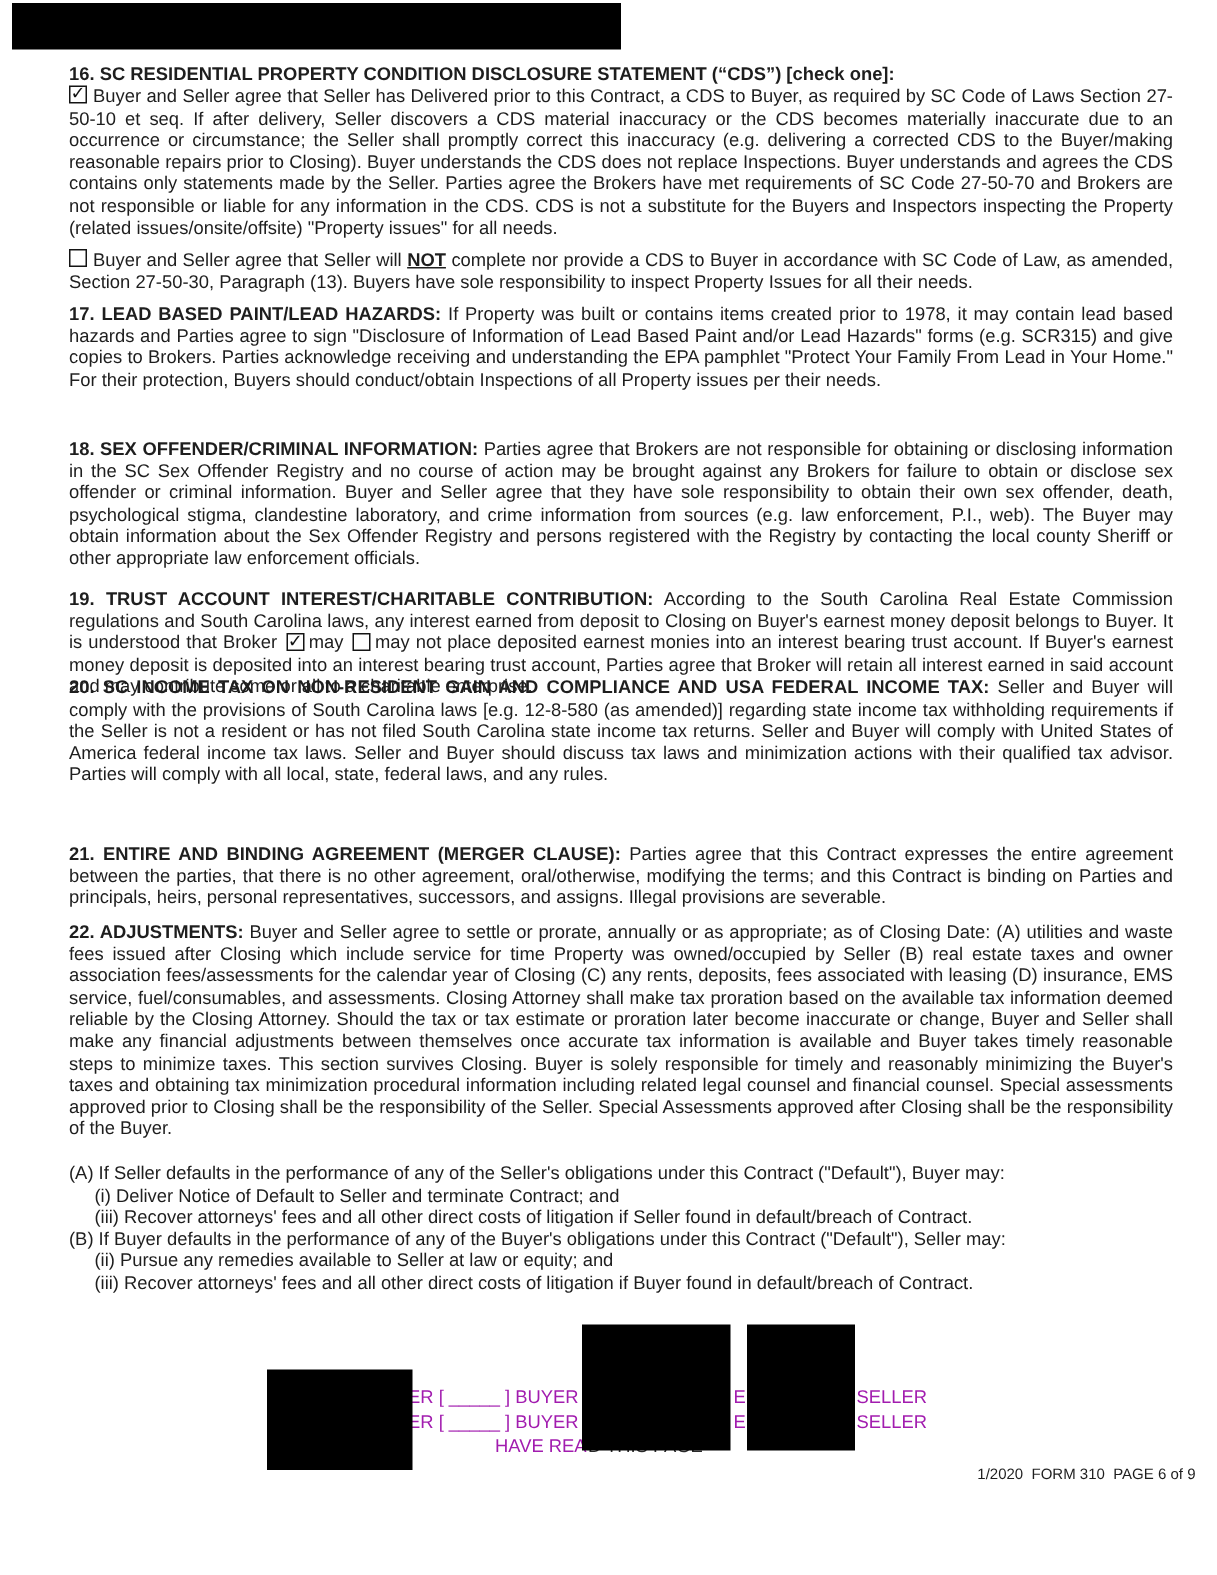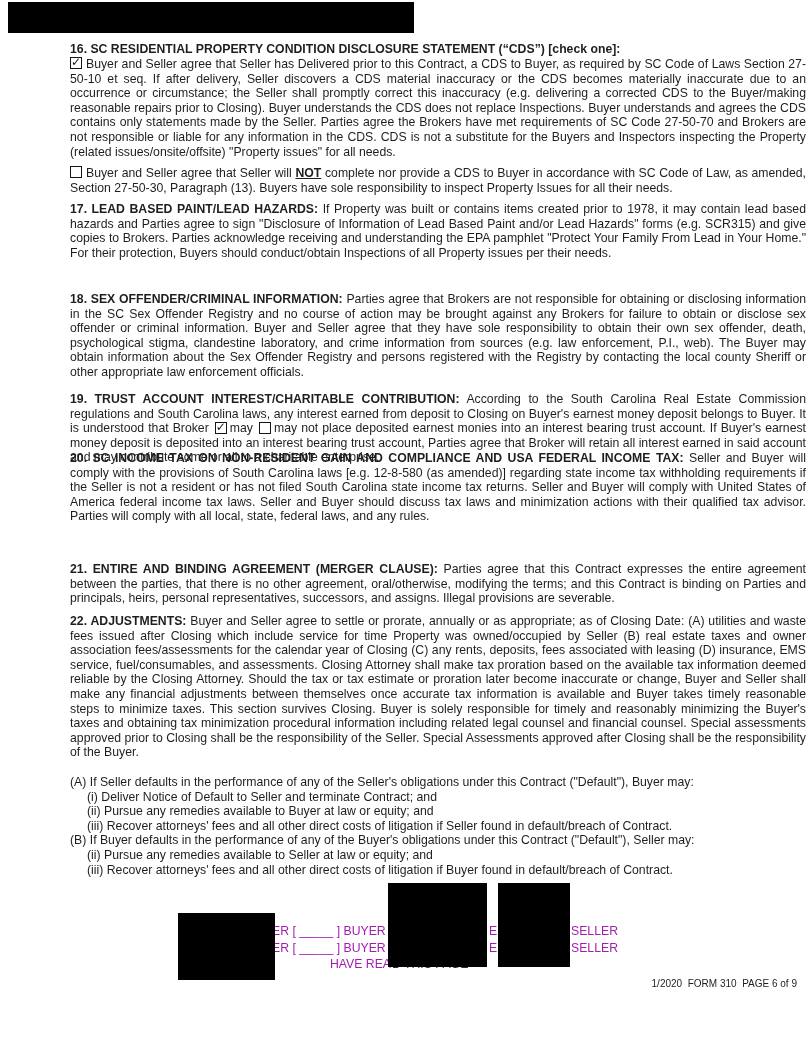--- a/index.html
+++ b/index.html
@@ -2,21 +2,21 @@
 <html><head>
 <meta charset="utf-8">
 <style>
   html,body{margin:0;padding:0;}
   body{
     width:811px;height:1050px;position:relative;background:#ffffff;overflow:hidden;
     font-family:"Liberation Sans","DejaVu Sans",sans-serif;color:#1e1e1e;
   }
   .sec{
     position:absolute;left:46px;width:736px;
-    font-size:12.25px;line-height:14.6px;text-align:justify;margin-left:24px;
+    font-size:12.25px;line-height:14.6px;text-align:justify;
   }
   .sec b{font-weight:bold;}
   .hline{text-align:left;font-weight:bold;}
   .item{padding-left:17px;text-align:left;}
   .ab{text-align:left;}
   .cb{
     display:inline-block;width:10px;height:10px;border:1.4px solid #141414;
     vertical-align:-1px;margin-right:4px;position:relative;background:#fff;
   }
   .cb.inline{margin-left:2px;margin-right:3px;vertical-align:-1.5px;}
@@ -83,21 +83,20 @@
 </div>
 
 <div class="sec" style="top:614px;">
   <b>22. ADJUSTMENTS:</b>
   <span>Buyer and Seller agree to settle or prorate, annually or as appropriate; as of Closing Date: (A) utilities and waste fees issued after Closing which include service for time Property was owned/occupied by Seller (B) real estate taxes and owner association fees/assessments for the calendar year of Closing (C) any rents, deposits, fees associated with leasing (D) insurance, EMS service, fuel/consumables, and assessments. Closing Attorney shall make tax proration based on the available tax information deemed reliable by the Closing Attorney. Should the tax or tax estimate or proration later become inaccurate or change, Buyer and Seller shall make any financial adjustments between themselves once accurate tax information is available and Buyer takes timely reasonable steps to minimize taxes. This section survives Closing. Buyer is solely responsible for timely and reasonably minimizing the Buyer's taxes and obtaining tax minimization procedural information including related legal counsel and financial counsel. Special assessments approved prior to Closing shall be the responsibility of the Seller. Special Assessments approved after Closing shall be the responsibility of the Buyer.</span>
 </div>
 
 <div class="sec" style="top:775px;">
   <div class="ab">(A) If Seller defaults in the performance of any of the Seller's obligations under this Contract ("Default"), Buyer may:</div>
   <div class="item">(i) Deliver Notice of Default to Seller and terminate Contract; and</div>
-  <div class="item">(ii) Pursue any remedies available to Buyer at law or equity; and</div>
   <div class="item">(iii) Recover attorneys' fees and all other direct costs of litigation if Seller found in default/breach of Contract.</div>
   <div class="ab">(B) If Buyer defaults in the performance of any of the Buyer's obligations under this Contract ("Default"), Seller may:</div>
   <div class="item">(ii) Pursue any remedies available to Seller at law or equity; and</div>
   <div class="item">(iii) Recover attorneys' fees and all other direct costs of litigation if Buyer found in default/breach of Contract.</div>
 </div>
 
 <span class="sig" style="left:272px;top:925px;">ER [ _____ ] BUYER</span>
 <span class="sig" style="left:489px;top:925px;">E</span>
 <span class="sig" style="left:571px;top:925px;">SELLER</span>
 

